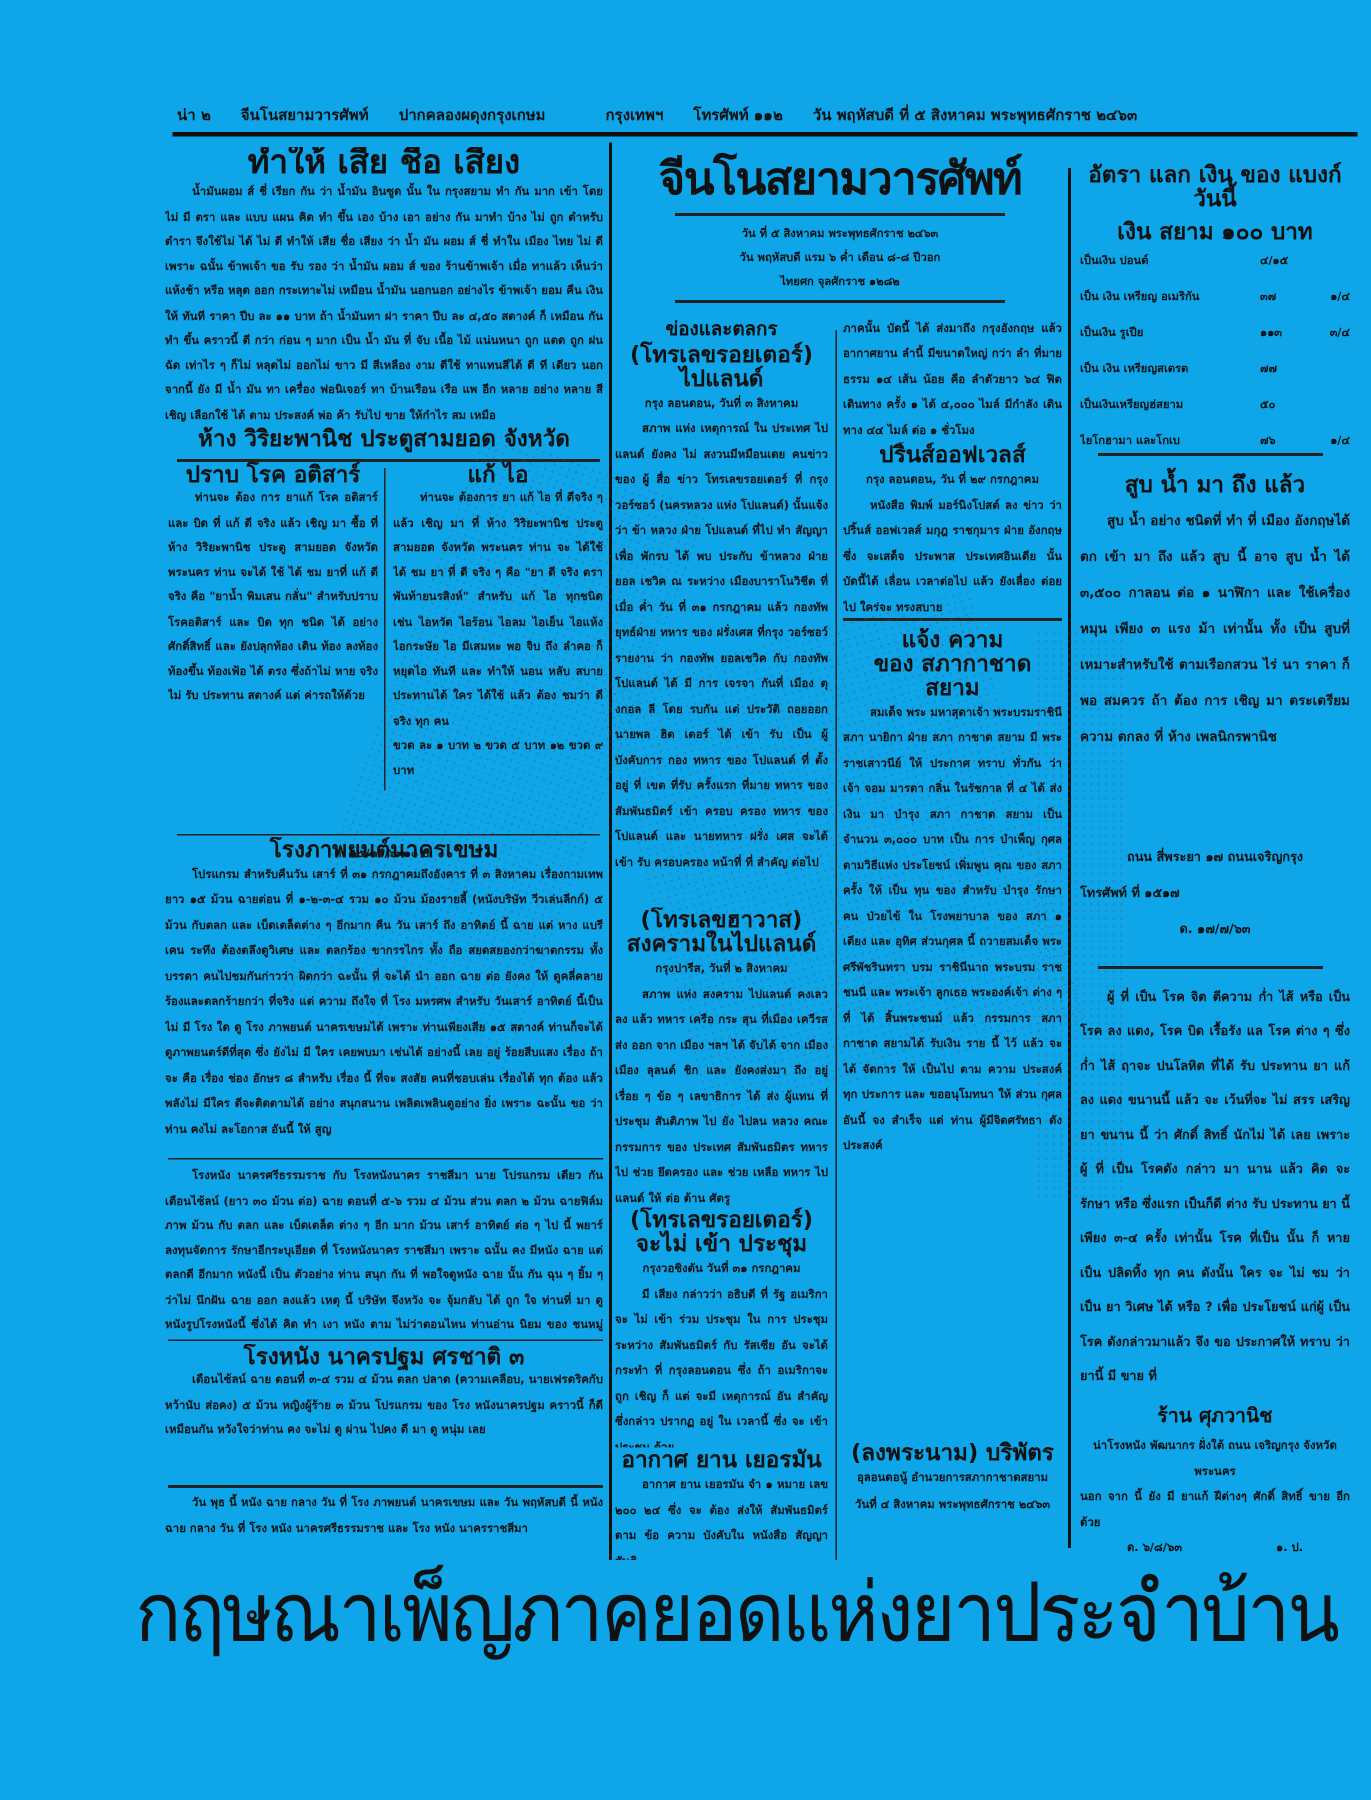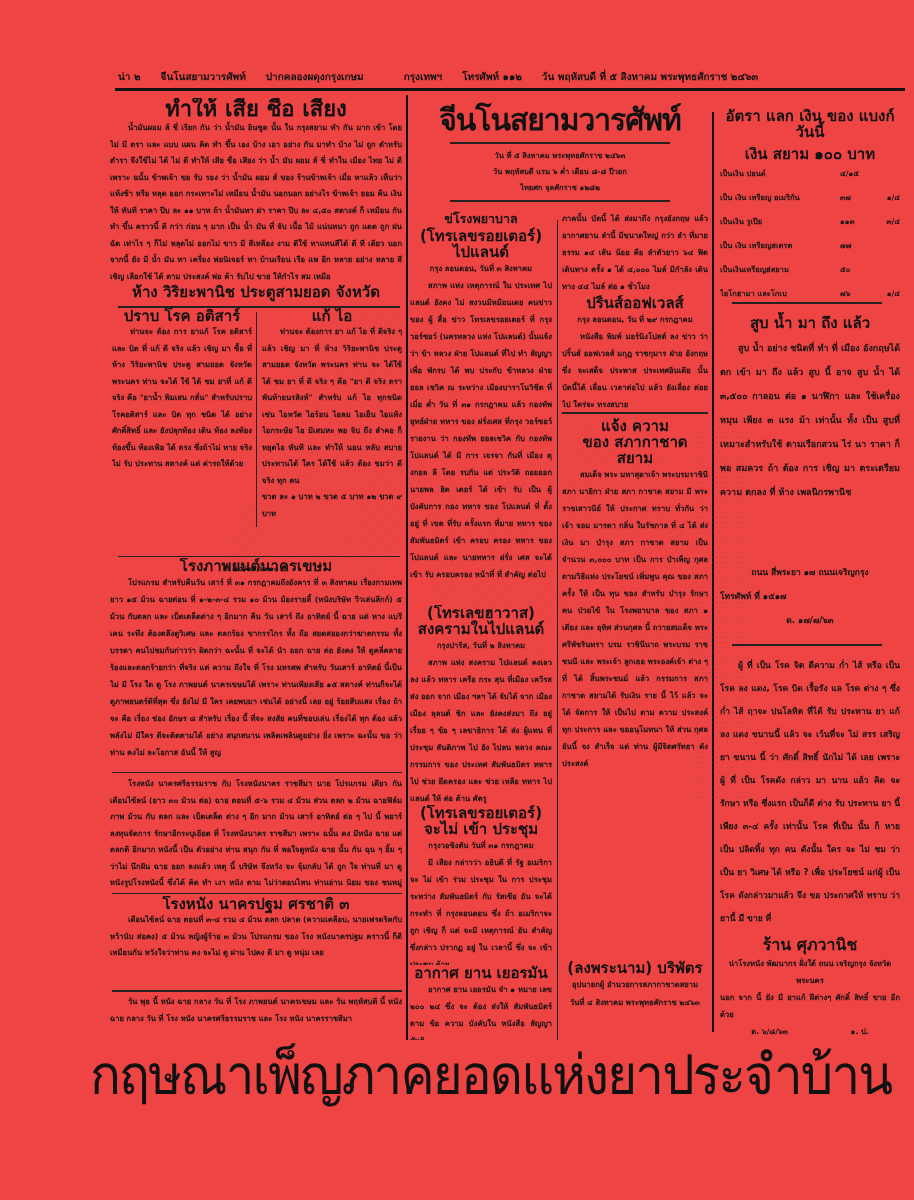--- a/index.html
+++ b/index.html
@@ -1,18 +1,18 @@
 <!DOCTYPE html>
 <html><head>
 <meta charset="utf-8">
 <style>
   html, body { margin:0; padding:0; background:#ffffff; }
   body { width:914px; height:1200px; position:relative; overflow:hidden;
          font-family:"DejaVu Sans", sans-serif; color:#111; }
-  .page { position:absolute; left:0; top:0; width:914px; height:1200px; background:#ef4444; }
+  .page { position:absolute; left:0; top:0; width:914px; height:1200px; background:#0ea5e9; }
 
   
   .runhead { position:absolute; left:118px; top:68px; width:790px; height:16px;
              display:flex; align-items:center; font-size:10px; font-weight:bold; white-space:nowrap; }
   .runhead span { margin-right:20px; }
   .runhead .gap { margin-right:40px; }
   .rule-thick { position:absolute; height:3px; background:#111; }
   .rule-thin  { position:absolute; height:1px; background:#222; }
   .vrule { position:absolute; width:2px; background:#111; }
   .vrule-thin { position:absolute; width:1px; background:#222; }
@@ -105,21 +105,21 @@
   <div class="nameplate">
     <div class="title">จีนโนสยามวารศัพท์</div>
     <div class="rule-thin" style="position:relative; height:2px; width:220px; margin:2px auto 4px;"></div>
     <div class="line">วัน ที่ ๕ สิงหาคม พระพุทธศักราช ๒๔๖๓</div>
     <div class="line">วัน พฤหัสบดี แรม ๖ ค่ำ เดือน ๘-๘ ปีวอก</div>
     <div class="line">ไทยศก จุลศักราช ๑๒๘๒</div>
     <div class="rule-thin" style="position:relative; height:2px; width:220px; margin:4px auto 0;"></div>
   </div>
 
   <div class="col" style="left:410px; top:210px; width:142px; height:395px; line-height:17px;">
-    <div class="h-med">ข่โรงพยาบาล</div>
+    <div class="h-med">ข่องและตลกร</div>
     <div class="h-sm">(โทรเลขรอยเตอร์)</div>
     <div class="h-sm">ไปแลนด์</div>
     <div class="center">กรุง ลอนดอน, วันที่ ๓ สิงหาคม</div>
     <p>สภาพ แห่ง เหตุการณ์ ใน ประเทศ ไปแลนด์ ยังคง ไม่ สงวนมีหมือนเดย คนข่าว ของ ผู้ สื่อ ข่าว โทรเลขรอยเตอร์ ที่ กรุง วอร์ซอว์ (นครหลวง แห่ง โปแลนด์) นั้นแจ้ง ว่า ข้า หลวง ฝ่าย โปแลนด์ ที่ไป ทำ สัญญาเพื่อ พักรบ ได้ พบ ประกับ ข้าหลวง ฝ่าย ยอล เชวิค ณ ระหว่าง เมืองบาราโนวิชีต ที่ เมื่อ ค่ำ วัน ที่ ๓๑ กรกฎาคม แล้ว กองทัพ ยุทธ์ฝ่าย ทหาร ของ ฝรั่งเศส ที่กรุง วอร์ซอว์ รายงาน ว่า กองทัพ ยอลเชวิค กับ กองทัพ โปแลนด์ ได้ มี การ เจรจา กันที่ เมือง ตุงกอล ลี โดย รบกัน แต่ ประวัติ ถอยออก นายพล ฮิต เตอร์ ได้ เข้า รับ เป็น ผู้ บังคับการ กอง ทหาร ของ โปแลนด์ ที่ ตั้ง อยู่ ที่ เขต ที่รับ ครั้งแรก ที่มาย ทหาร ของ สัมพันธมิตร์ เข้า ครอบ ครอง ทหาร ของ โปแลนด์ และ นายทหาร ฝรั่ง เศส จะได้ เข้า รับ ครอบครอง หน้าที่ ที่ สำคัญ ต่อไป</p>
   </div>
   <div class="col" style="left:410px; top:605px; width:142px; height:200px; line-height:17px;">
     <div class="h-sm">(โทรเลขฮาวาส)</div>
     <div class="h-sm">สงครามในไปแลนด์</div>
     <div class="center">กรุงปารีส, วันที่ ๒ สิงหาคม</div>
     <p>สภาพ แห่ง สงคราม ไปแลนด์ คงเลวลง แล้ว ทหาร เครือ กระ สุน ที่เมือง เควีรส ส่ง ออก จาก เมือง ฯลฯ ได้ จับได้ จาก เมือง เมือง ลุลนต์ ชิก และ ยังคงส่งมา ถึง อยู่ เรื่อย ๆ ข้อ ๆ เลขาธิการ ได้ ส่ง ผู้แทน ที่ ประชุม สันติภาพ ไป ยัง ไปลน หลวง คณะ กรรมการ ของ ประเทศ สัมพันธมิตร ทหาร ไป ช่วย ยึดครอง และ ช่วย เหลือ ทหาร ไปแลนด์ ให้ ต่อ ต้าน ศัตรู</p>
@@ -144,21 +144,21 @@
     <p>หนังสือ พิมพ์ มอร์นิงโปสต์ ลง ข่าว ว่า ปริ้นส์ ออฟเวลส์ มกุฎ ราชกุมาร ฝ่าย อังกฤษ ซึ่ง จะเสด็จ ประพาส ประเทศอินเดีย นั้น บัดนี้ได้ เลื่อน เวลาต่อไป แล้ว ยังเลื่อง ต่อย ไป ใคร่จะ ทรงสบาย</p>
   </div>
   <div class="rule-thin" style="left:562px; top:412px; width:146px; height:2px;"></div>
   <div class="col" style="left:562px; top:418px; width:146px; height:540px; line-height:17px;">
     <div class="h-sm">แจ้ง ความ</div>
     <div class="h-sm">ของ สภากาชาด สยาม</div>
     <p>สมเด็จ พระ มหาสุดาเจ้า พระบรมราชินี สภา นายิกา ฝ่าย สภา กาชาด สยาม มี พระ ราชเสาวนีย์ ให้ ประกาศ ทราบ ทั่วกัน ว่า เจ้า จอม มารดา กลิ่น ในรัชกาล ที่ ๔ ได้ ส่ง เงิน มา บำรุง สภา กาชาด สยาม เป็น จำนวน ๓,๐๐๐ บาท เป็น การ บำเพ็ญ กุศล ตามวิธีแห่ง ประโยชน์ เพิ่มพูน คุณ ของ สภา ครั้ง ให้ เป็น ทุน ของ สำหรับ บำรุง รักษา คน ป่วยไข้ ใน โรงพยาบาล ของ สภา ๑ เตียง และ อุทิศ ส่วนกุศล นี้ ถวายสมเด็จ พระ ศรีพัชรินทรา บรม ราชินีนาถ พระบรม ราชชนนี และ พระเจ้า ลูกเธอ พระองค์เจ้า ต่าง ๆ ที่ ได้ สิ้นพระชนม์ แล้ว กรรมการ สภา กาชาด สยามได้ รับเงิน ราย นี้ ไว้ แล้ว จะได้ จัดการ ให้ เป็นไป ตาม ความ ประสงค์ ทุก ประการ และ ขออนุโมทนา ให้ ส่วน กุศล อันนี้ จง สำเร็จ แด่ ท่าน ผู้มีจิตศรัทธา ดังประสงค์</p>
   </div>
   <div class="col" style="left:562px; top:960px; width:146px; height:75px; line-height:18px;">
     <div class="h-sm">(ลงพระนาม) บริพัตร</div>
-    <div class="center">อุปนายกผู้ อำนวยการสภากาชาดสยาม</div>
+    <div class="center">อุลอนดอนู้ อำนวยการสภากาชาดสยาม</div>
     <div class="center">วันที่ ๔ สิงหาคม พระพุทธศักราช ๒๔๖๓</div>
   </div>
 
   <div class="col" style="left:720px; top:108px; width:180px; height:200px;">
     <div class="h-sm">อัตรา แลก เงิน ของ แบงก์ วันนี้</div>
     <div class="h-sm" style="margin-top:6px;">เงิน สยาม ๑๐๐ บาท</div>
     <div>
       <div class="price-row">
         <span>เป็นเงิน ปอนด์</span>
         <span class="v">
@@ -220,21 +220,21 @@
     <div class="center">ถนน สี่พระยา ๑๗ ถนนเจริญกรุง</div>
     <div style="text-align:left;">โทรศัพท์ ที่ ๑๕๑๗</div>
     <div class="center">ด. ๑๗/๗/๖๓</div>
   </div>
   <div class="rule-thin" style="left:732px; top:644px; width:150px; height:2px;"></div>
 
   <div class="col" style="left:720px; top:654px; width:180px; height:290px; font-size:8.5px; line-height:23px;">
     <p>ผู้ ที่ เป็น โรค จิต ตีความ ก่ำ ไส้ หรือ เป็น โรค ลง แดง, โรค บิด เรื้อรัง แล โรค ต่าง ๆ ซึ่ง ก่ำ ไส้ ฤาจะ ปนโลหิต ที่ได้ รับ ประทาน ยา แก้ ลง แดง ขนานนี้ แล้ว จะ เว้นที่จะ ไม่ สรร เสริญยา ขนาน นี้ ว่า ศักดิ์ สิทธิ์ นักไม่ ได้ เลย เพราะ ผู้ ที่ เป็น โรคดัง กล่าว มา นาน แล้ว คิด จะ รักษา หรือ ซึ่งแรก เป็นก็ดี ต่าง รับ ประทาน ยา นี้ เพียง ๓-๔ ครั้ง เท่านั้น โรค ที่เป็น นั้น ก็ หาย เป็น ปลิดทิ้ง ทุก คน ดังนั้น ใคร จะ ไม่ ชม ว่า เป็น ยา วิเศษ ได้ หรือ ? เพื่อ ประโยชน์ แก่ผู้ เป็นโรค ดังกล่าวมาแล้ว จึง ขอ ประกาศให้ ทราบ ว่า ยานี้ มี ขาย ที่</p>
   </div>
   <div class="col" style="left:720px; top:935px; width:180px; height:100px; line-height:17px;">
-    <div class="h-sm" style="font-size:16px; line-height:20px;">ร้าน ศุภวานิช</div>
+    <div class="h-sm" style="font-size:13px; line-height:20px;">ร้าน ศุภวานิช</div>
     <div class="center">น่าโรงหนัง พัฒนากร ฝั่งใต้ ถนน เจริญกรุง จังหวัด พระนคร</div>
     <div>นอก จาก นี้ ยัง มี ยาแก้ ฝีต่างๆ ศักดิ์ สิทธิ์ ขาย อีก ด้วย</div>
     <div style="display:flex; justify-content:space-around;">
       <span>ด. ๖/๘/๖๓</span>
       <span>๑. ป.</span>
     </div>
   </div>
 
   <div class="banner">กฤษณาเพ็ญภาคยอดแห่งยาประจำบ้าน</div>
 

